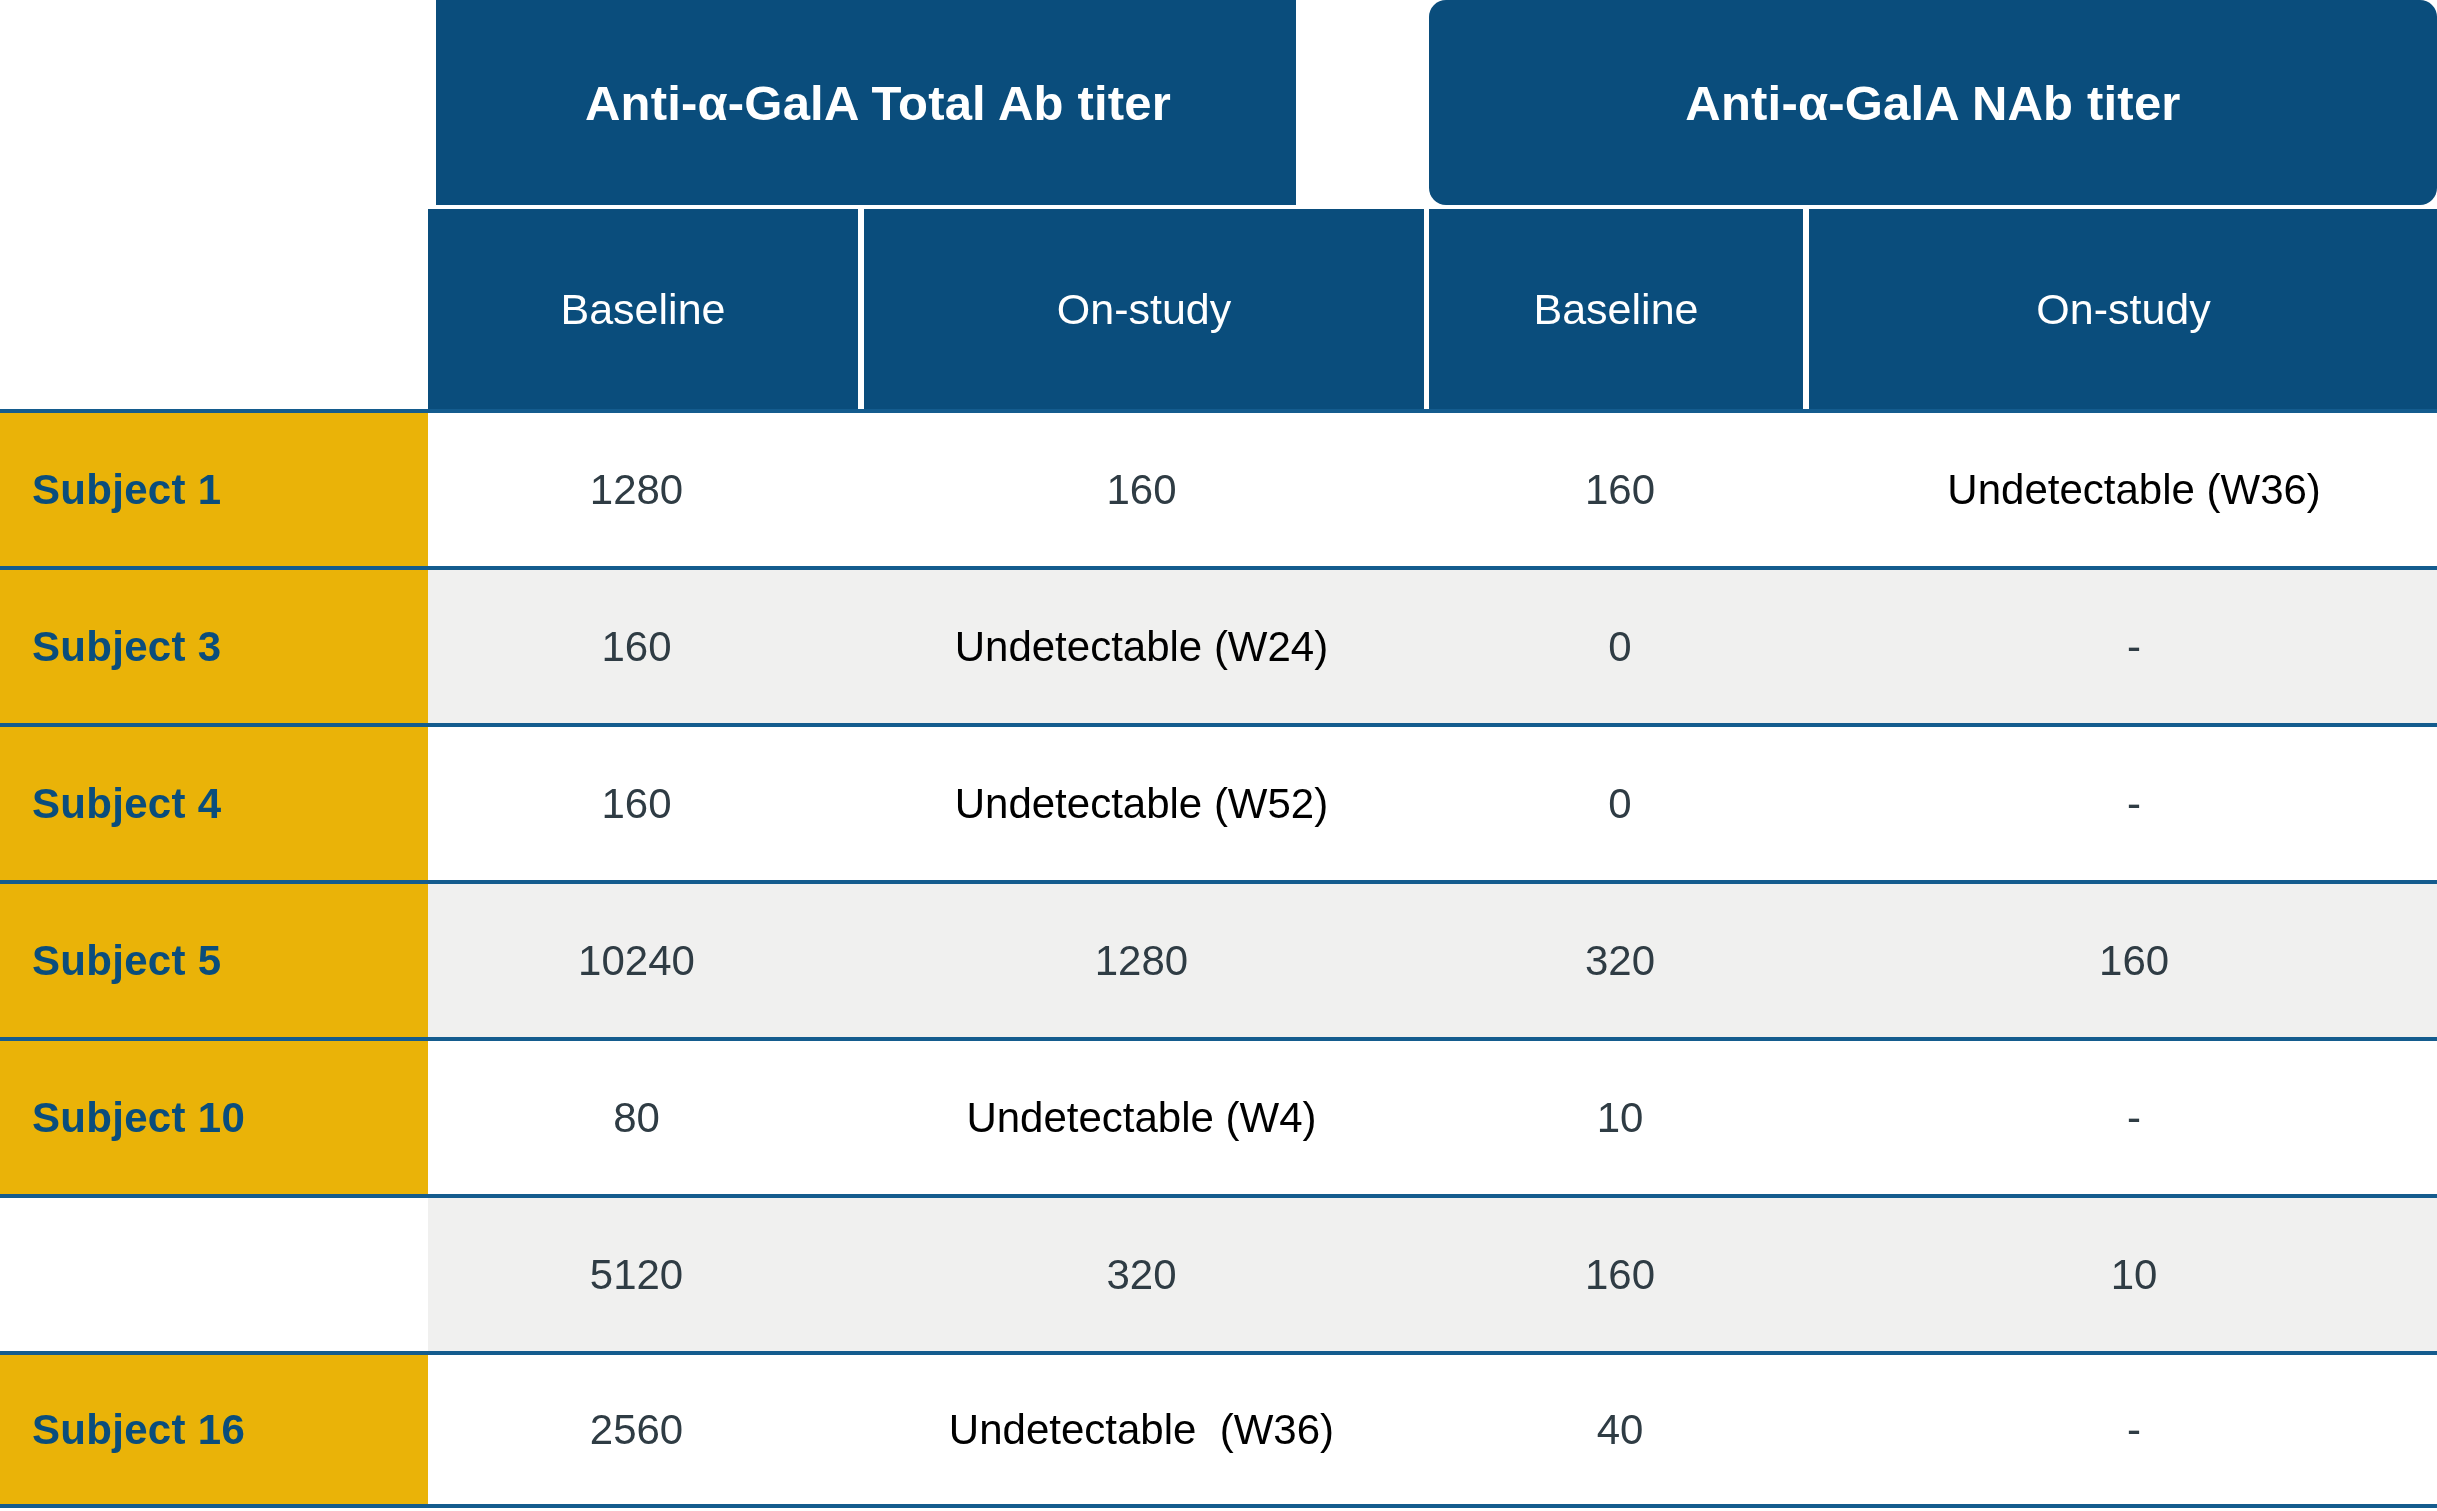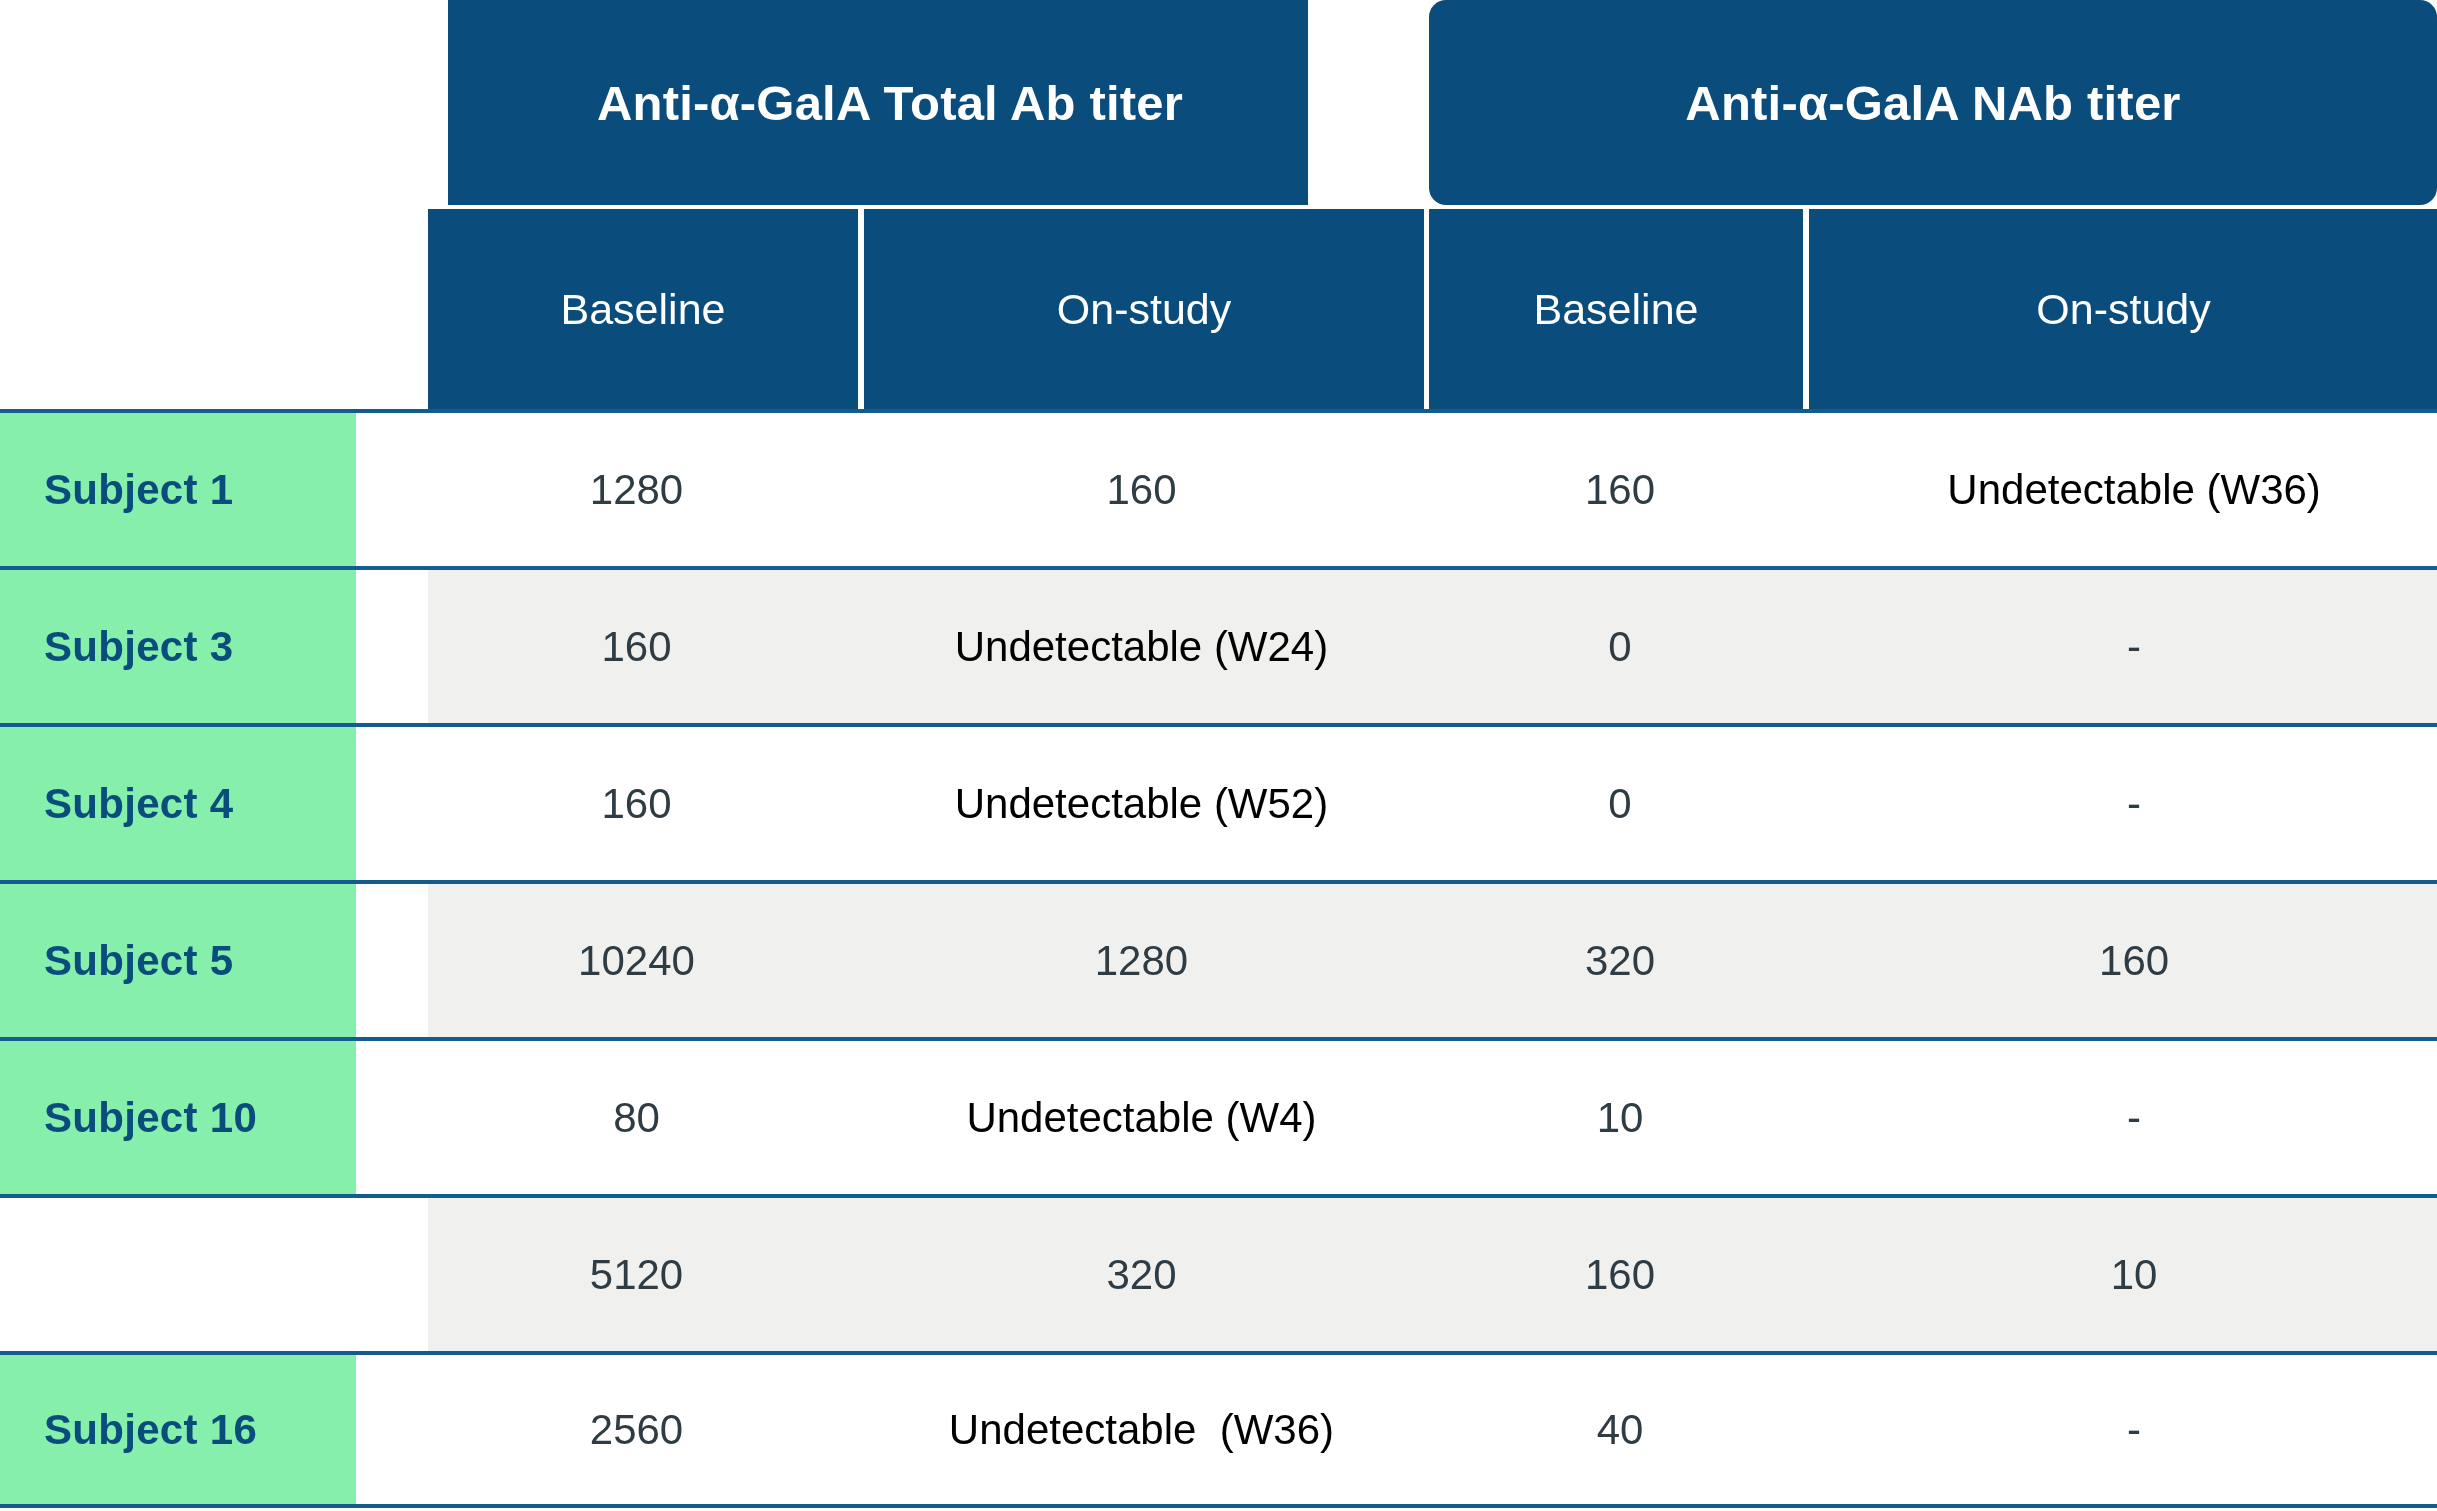--- a/index.html
+++ b/index.html
@@ -46,25 +46,25 @@
   .row{
     position:relative;
     width:2438px;height:157px;
     box-sizing:border-box;
     border-top:4.5px solid #145C8E;
   }
   .row.alt .cells{background:#F0F0EF;}
   .row:last-child{border-bottom:4.5px solid #145C8E;}
 
   .subj-cell{
-    position:absolute;left:0;top:0;width:356px;height:100%;
-    background:#86efac;
+    position:absolute;left:0;top:0;width:428px;height:100%;
+    background:#eab308;
     display:flex;align-items:center;
     box-sizing:border-box;
-    padding-left:44px;
+    padding-left:32px;
     font-size:42px;font-weight:bold;color:#0A4D7C;
     letter-spacing:0.3px;
     white-space:nowrap;
   }
   .cells{
     position:absolute;left:428px;top:0;width:2010px;height:100%;
     background:#ffffff;
     display:flex;
     gap:28px;
   }
@@ -74,21 +74,21 @@
     font-size:42px;color:#2F3C44;
     white-space:pre;
   }
   .c-total-base{width:435px;}
   .c-total-on{width:560px;}
   .c-nab-base{width:380px;}
   .c-nab-on{width:634px;}
   .green{color:#000000;}
 
   
-  .hg-total{left:448px;width:860px;padding-left:24px;}
+  .hg-total{left:436px;width:860px;padding-left:24px;}
   .hg-nab{left:1429px;width:1008px;border-radius:17px;}
   .hs-total-base{left:428px;width:430px;}
   .hs-total-on{left:864px;width:560px;}
   .hs-nab-base{left:1429px;width:374px;}
   .hs-nab-on{left:1809px;width:629px;}
 </style>
 </head>
 <body>
 
 <div id="table-root">

